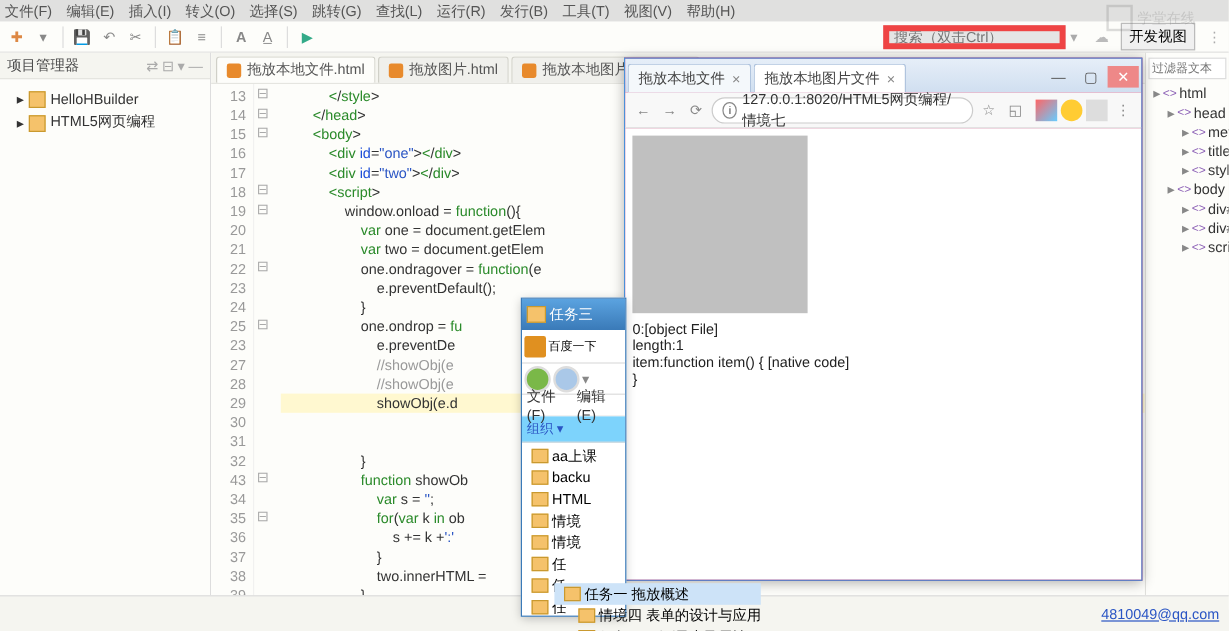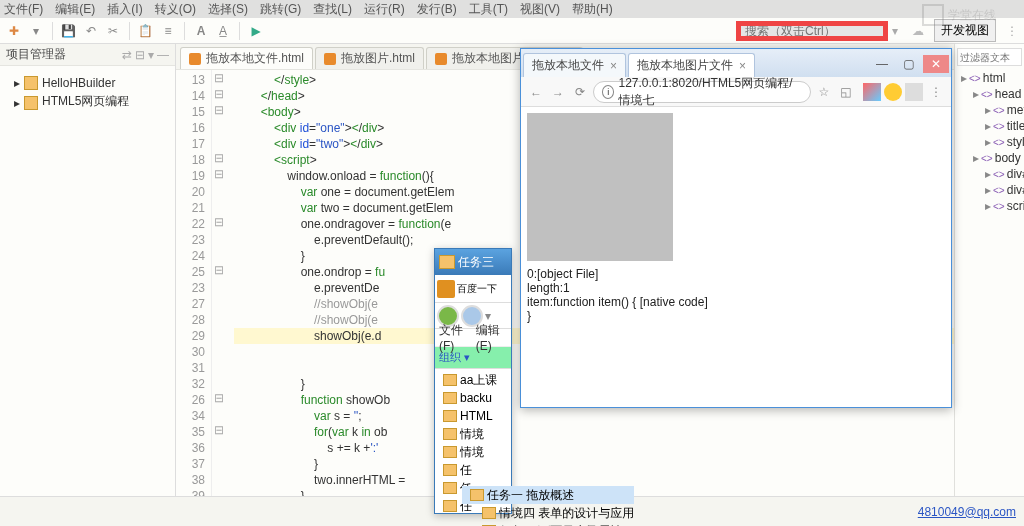--- a/index.html
+++ b/index.html
@@ -38,45 +38,45 @@
 .str{color:#2a55c4}
 .cmt{color:#999}
 .fn{color:#333}
 .right-panel{width:70px;background:#fdfdfa;border-left:1px solid #e0e0dc;padding:4px 2px;color:#333;font-size:11px;overflow:hidden}
 .right-panel .filter{height:18px;border:1px solid #ddd;width:100%;margin-bottom:4px;font-size:10px;padding:0 2px}
 .right-panel .node{display:flex;align-items:center;gap:2px;height:16px;padding-left:4px}
 .right-panel .node.ind1{padding-left:16px}
 .right-panel .node.ind2{padding-left:28px}
 .right-panel .ang{color:#8b5fb5;font-size:10px}
 .statusbar{position:absolute;bottom:0;left:0;right:0;height:30px;background:#f5f5f0;border-top:1px solid #ddd;display:flex;align-items:center;justify-content:flex-end;padding:0 8px;color:#2a55c4}
-.browser-win{position:absolute;left:520px;top:48px;width:432px;height:360px;background:#be185d;border:1px solid #4a90d9;box-shadow:0 2px 10px rgba(0,0,0,.3)}
+.browser-win{position:absolute;left:520px;top:48px;width:432px;height:436px;background:#be185d;border:1px solid #4a90d9;box-shadow:0 2px 10px rgba(0,0,0,.3)}
 .br-titlebar{height:28px;background:linear-gradient(#e6eef8,#d0dff0);display:flex;align-items:flex-end;padding:0 2px}
 .br-tab{height:24px;background:#f4f8fb;border:1px solid #b0c4de;border-bottom:none;padding:0 8px;display:flex;align-items:center;gap:6px;font-size:11px;color:#444;border-radius:3px 3px 0 0;max-width:130px}
 .br-tab .x{margin-left:auto;color:#888}
 .br-tab.active{background:#fff}
 .br-winbtns{margin-left:auto;display:flex;gap:1px;padding-bottom:4px}
 .br-winbtns div{width:26px;height:18px;display:flex;align-items:center;justify-content:center;color:#555}
 .br-winbtns .close{background:#e88;color:#fff}
 .br-toolbar{height:30px;border-bottom:1px solid #ddd;display:flex;align-items:center;padding:0 6px;gap:4px;background:#f8f8f8}
 .br-toolbar .nav-ico{width:18px;height:18px;display:flex;align-items:center;justify-content:center;color:#888}
 .br-url{flex:1;height:22px;border:1px solid #ccc;border-radius:11px;background:#fff;display:flex;align-items:center;padding:0 8px;font-size:11px;color:#333;gap:4px}
 .br-url .info{width:14px;height:14px;border:1px solid #888;border-radius:50%;display:flex;align-items:center;justify-content:center;font-size:9px}
 .br-ext{display:flex;gap:3px;margin-left:4px}
 .br-ext div{width:18px;height:18px}
 .br-content{padding:6px;height:calc(100% - 58px);position:relative;background:#fff}
 .dropzone{width:146px;height:148px;background:#c0c0c0}
 .output{margin-top:6px;font-size:11px;color:#222;line-height:14px}
-.explorer-win{position:absolute;left:434px;top:248px;width:78px;height:266px;background:#fff;border:1px solid #3a7ab8;box-shadow:0 2px 8px rgba(0,0,0,.25);overflow:hidden}
+.explorer-win{position:absolute;left:434px;top:248px;width:88px;height:266px;background:#fff;border:1px solid #3a7ab8;box-shadow:0 2px 8px rgba(0,0,0,.25);overflow:hidden}
 .ex-title{height:26px;background:linear-gradient(#5ba3e0,#3a7ab8);display:flex;align-items:center;padding:0 4px;color:#fff;font-size:11px;gap:3px}
 .ex-title .fld{width:16px;height:14px;background:#f5c26b;border:1px solid #c9992f}
 .ex-addr{height:28px;display:flex;align-items:center;padding:0 2px;gap:2px;border-bottom:1px solid #ddd}
 .ex-addr .fav{width:18px;height:18px;background:#e09020;border-radius:2px}
 .ex-addr .navbtn{width:22px;height:22px;background:#7ab848;border-radius:11px;border:2px solid #ddd}
 .ex-menu{height:18px;border-bottom:1px solid #eee;padding:0 4px;font-size:11px;color:#333;display:flex;gap:6px;align-items:center}
-.ex-toolbar2{height:22px;background:#86efac;border-bottom:1px solid #ddd;display:flex;align-items:center;padding:0 4px;font-size:11px;color:#2a55c4}
+.ex-toolbar2{height:22px;background:#7dd3fc;border-bottom:1px solid #ddd;display:flex;align-items:center;padding:0 4px;font-size:11px;color:#2a55c4}
 .ex-tree{padding:2px 0;font-size:11px}
 .ex-item{display:flex;align-items:center;gap:3px;height:18px;padding-left:8px}
 .ex-item.sel{background:#cde3f8}
 .ex-item .fld{width:14px;height:12px;background:#f5c26b;border:1px solid #c9992f}
 .watermark{position:absolute;right:28px;top:4px;color:rgba(120,120,120,.25);font-size:16px;display:flex;align-items:center;gap:4px;pointer-events:none}
 .watermark .logo{width:22px;height:22px;border:2px solid rgba(120,120,120,.25)}
 </style>
 </head>
 <body>
 
@@ -158,21 +158,21 @@
           <div>23</div>
           <div>24</div>
           <div>25</div>
           <div>23</div>
           <div>27</div>
           <div>28</div>
           <div>29</div>
           <div>30</div>
           <div>31</div>
           <div>32</div>
-          <div>26</div>
+          <div>43</div>
           <div>34</div>
           <div>35</div>
           <div>36</div>
           <div>37</div>
           <div>38</div>
           <div>39</div>
           <div>40</div>
         </div>
       <div class="foldcol" id="foldcol">
           <div>⊟</div>

